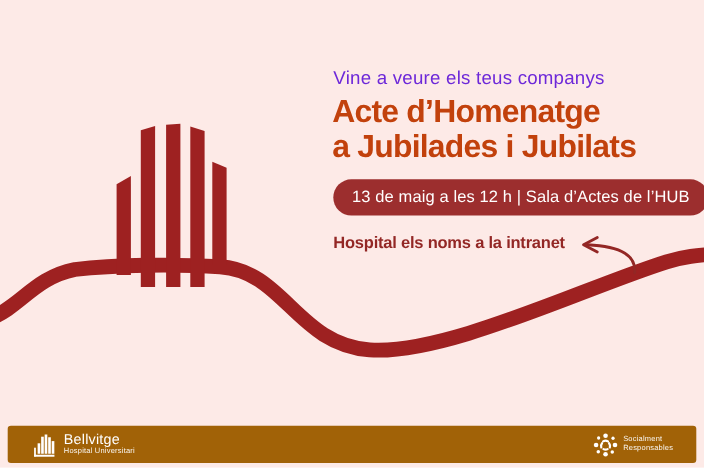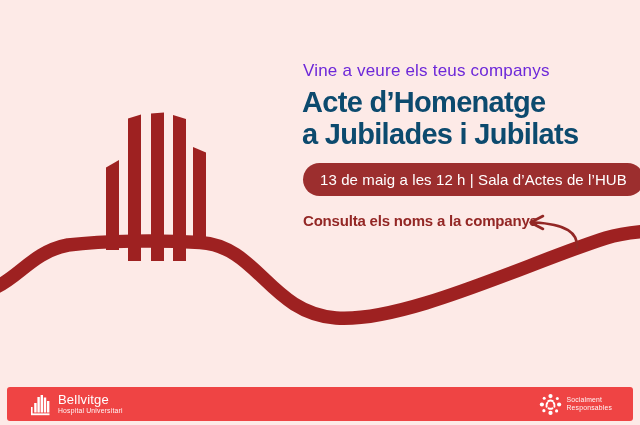--- a/index.html
+++ b/index.html
@@ -33,21 +33,21 @@
     letter-spacing: 0.2px;
   }
   .title {
     position: absolute;
     left: 302px;
     top: 86px;
     font-size: 29px;
     line-height: 32px;
     font-weight: 700;
     letter-spacing: -0.7px;
-    color: #0c4a6e;
+    color: #c2410c;
     white-space: nowrap;
   }
   .event-badge {
     position: absolute;
     left: 303px;
     top: 163px;
     height: 33px;
     display: inline-flex;
     align-items: center;
     padding: 0 17px;
@@ -69,21 +69,21 @@
     white-space: nowrap;
   }
 
   
   .footer {
     position: absolute;
     left: 7px;
     right: 7px;
     top: 387px;
     height: 34px;
-    background: #ef4444;
+    background: #a16207;
     border-radius: 3px;
     display: flex;
     align-items: center;
     justify-content: space-between;
     padding: 0 21px;
     box-sizing: border-box;
     color: #ffffff;
   }
   .brand { display: flex; align-items: center; gap: 6px; }
   .brand-text { display: flex; flex-direction: column; line-height: 1; }
@@ -119,21 +119,21 @@
 
   <div class="tagline">Vine a veure els teus companys</div>
 
   <div class="title">
     <div>Acte d’Homenatge</div>
     <div>a Jubilades i Jubilats</div>
   </div>
 
   <div class="event-badge">13 de maig a les 12 h | Sala d’Actes de l’HUB</div>
 
-  <div class="note">Consulta els noms a la companys</div>
+  <div class="note">Hospital els noms a la intranet</div>
 
   <div class="footer">
 
     <div class="brand">
       <svg width="24" height="28" viewBox="0 0 24 28" aria-hidden="true">
         <g fill="#ffffff">
           <rect x="3" y="17" width="1.6" height="8"></rect>
           <rect x="3" y="23.4" width="18.5" height="1.8"></rect>
           <rect x="6.2" y="13" width="2.4" height="9.5"></rect>
           <rect x="9.4" y="7" width="2.4" height="15.5"></rect>

